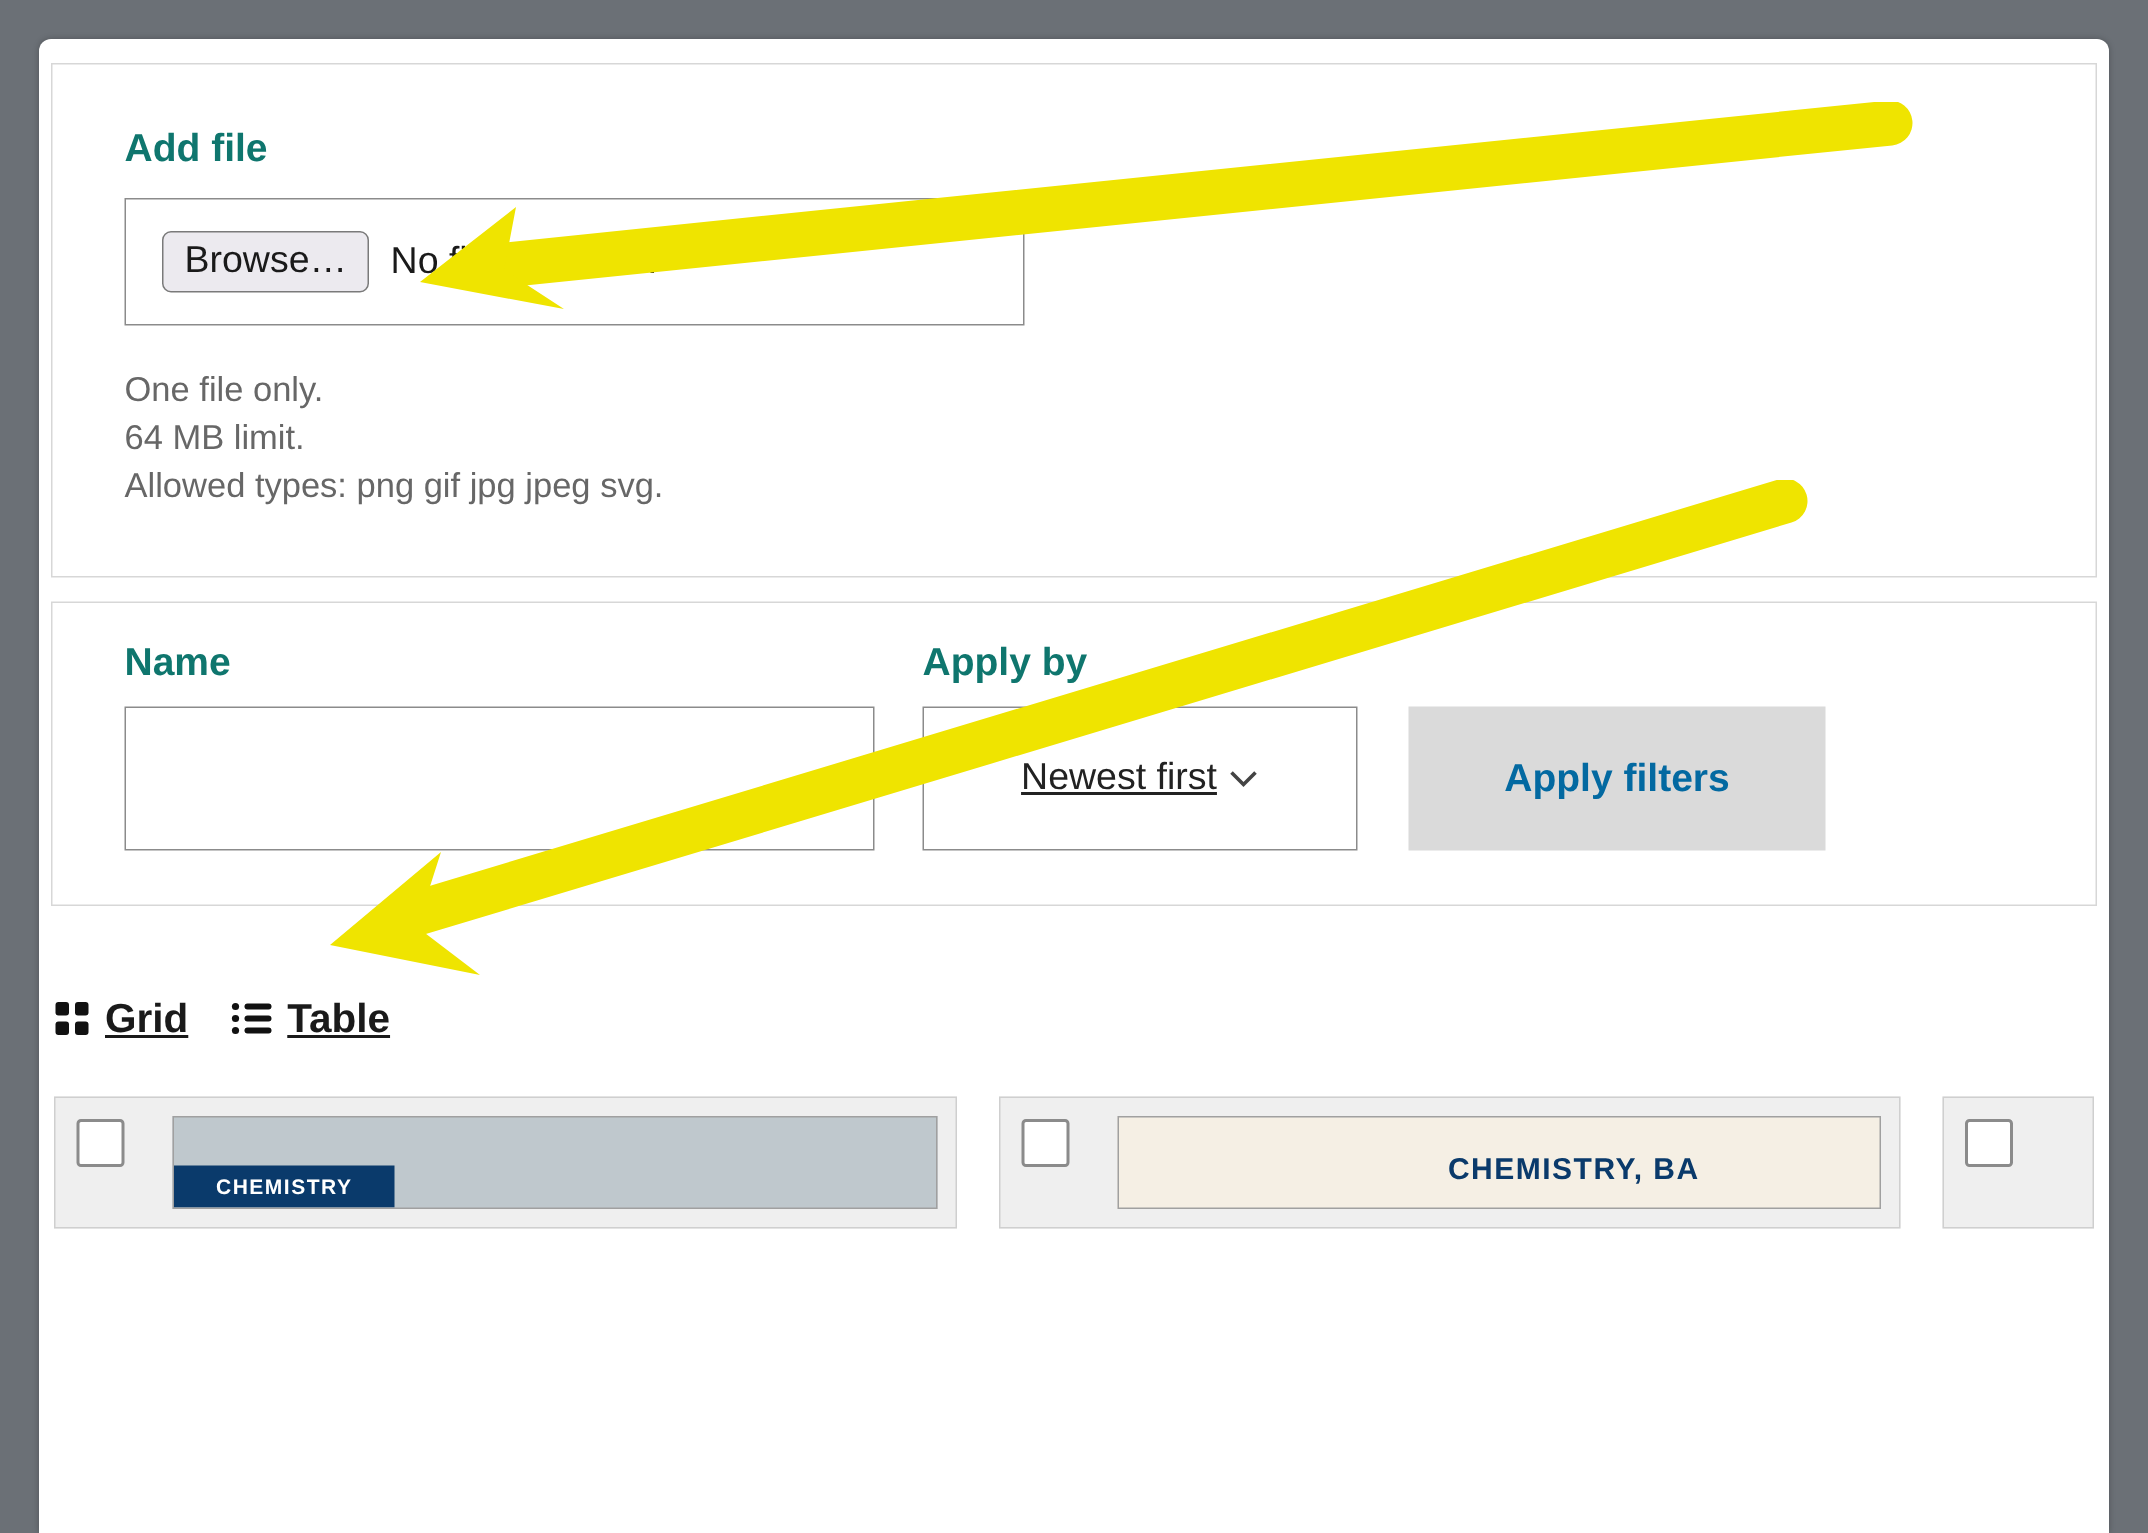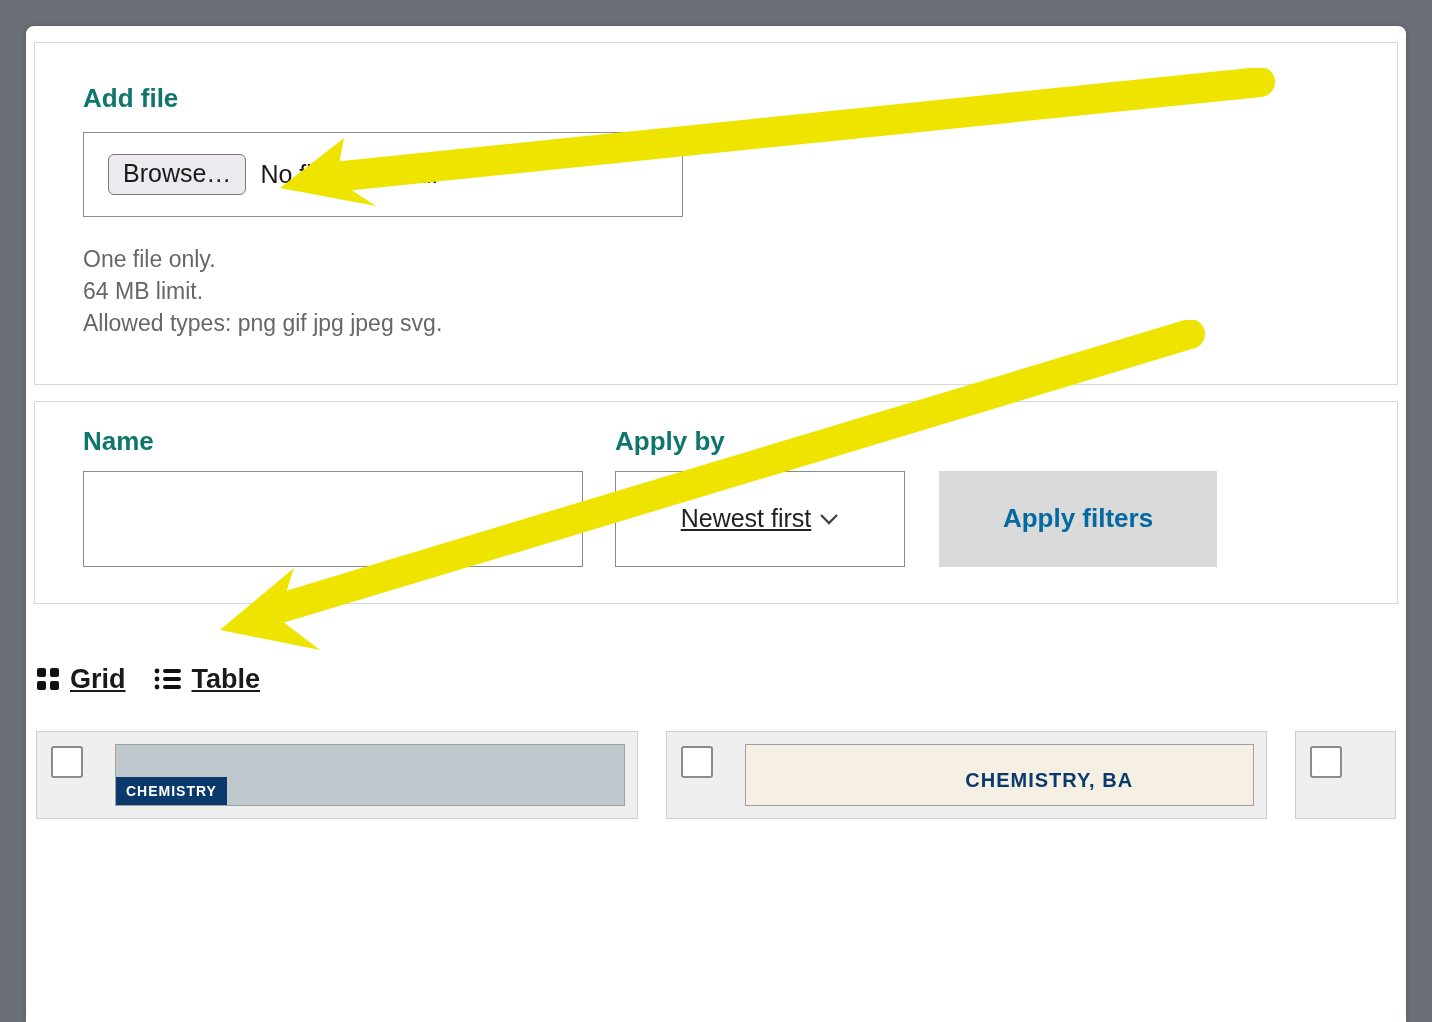--- a/index.html
+++ b/index.html
@@ -156,21 +156,21 @@
   }
   .thumb.b { background: #f5efe4; }
   .chem-tag {
     position: absolute;
     left: 0;
     bottom: 0;
     background: #0a3a6b;
     color: #fff;
     font-size: 14px;
     font-weight: 700;
-    padding: 6px 10px;
+    padding: 6px 28px;
     letter-spacing: 1px;
   }
   .chem-ba {
     position: absolute;
     top: 24px;
     right: 120px;
     color: #0a3a6b;
     font-size: 20px;
     font-weight: 700;
     letter-spacing: 1px;

